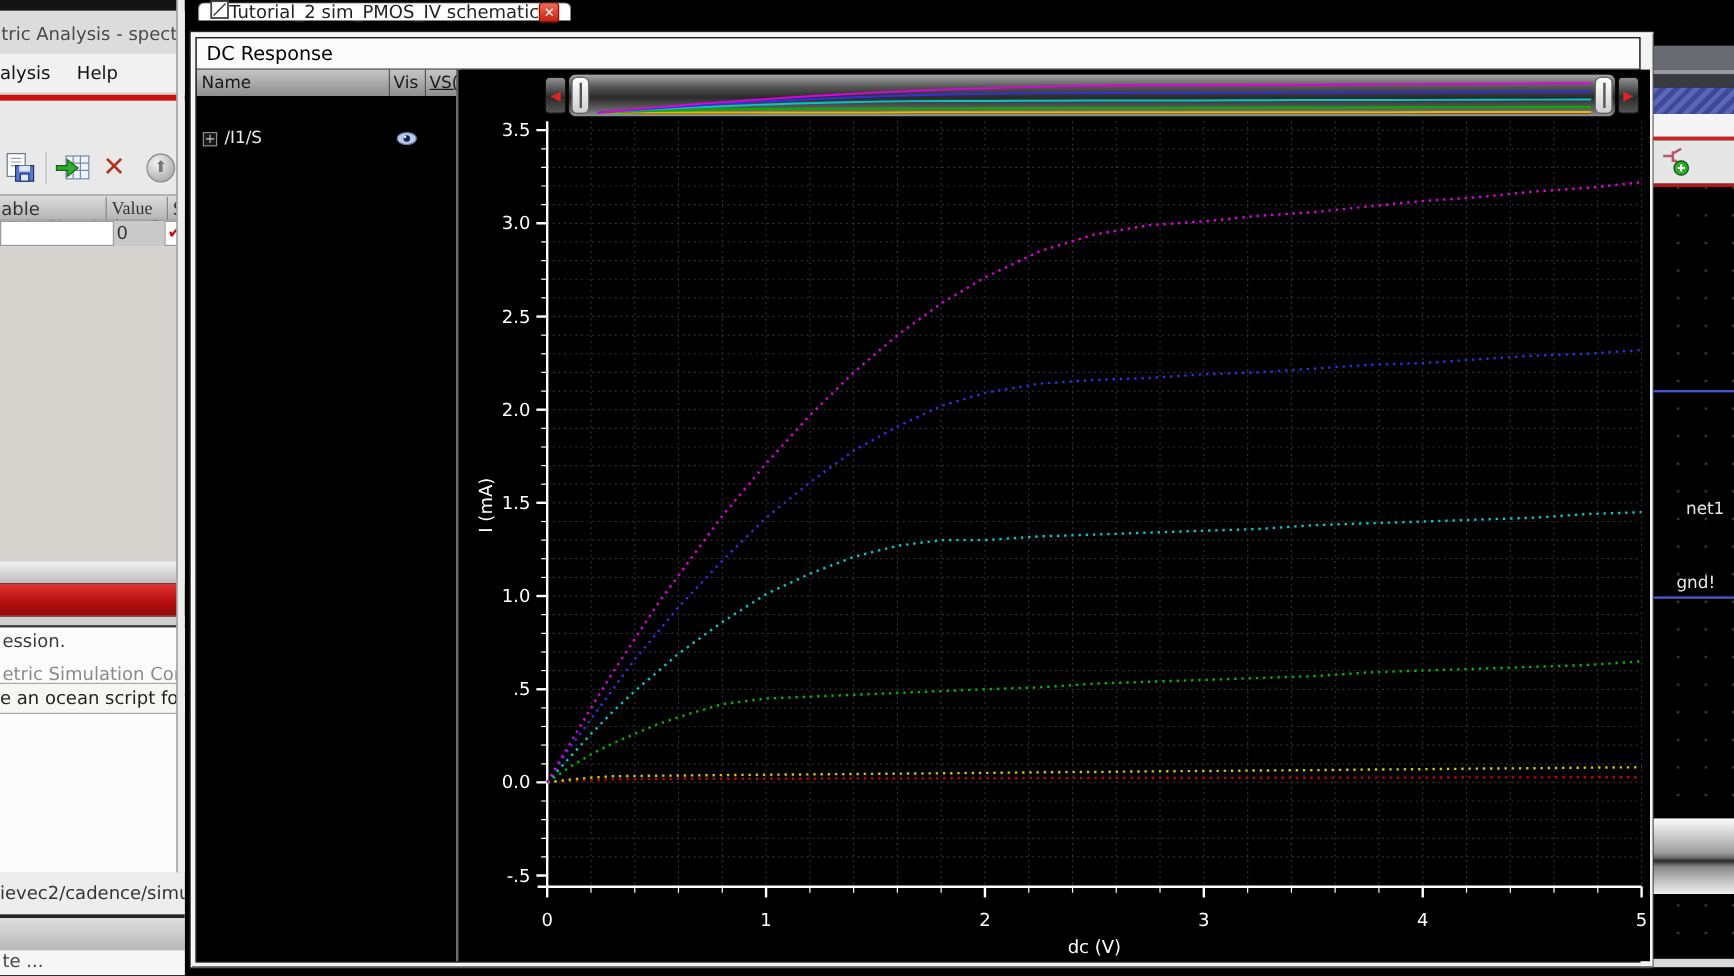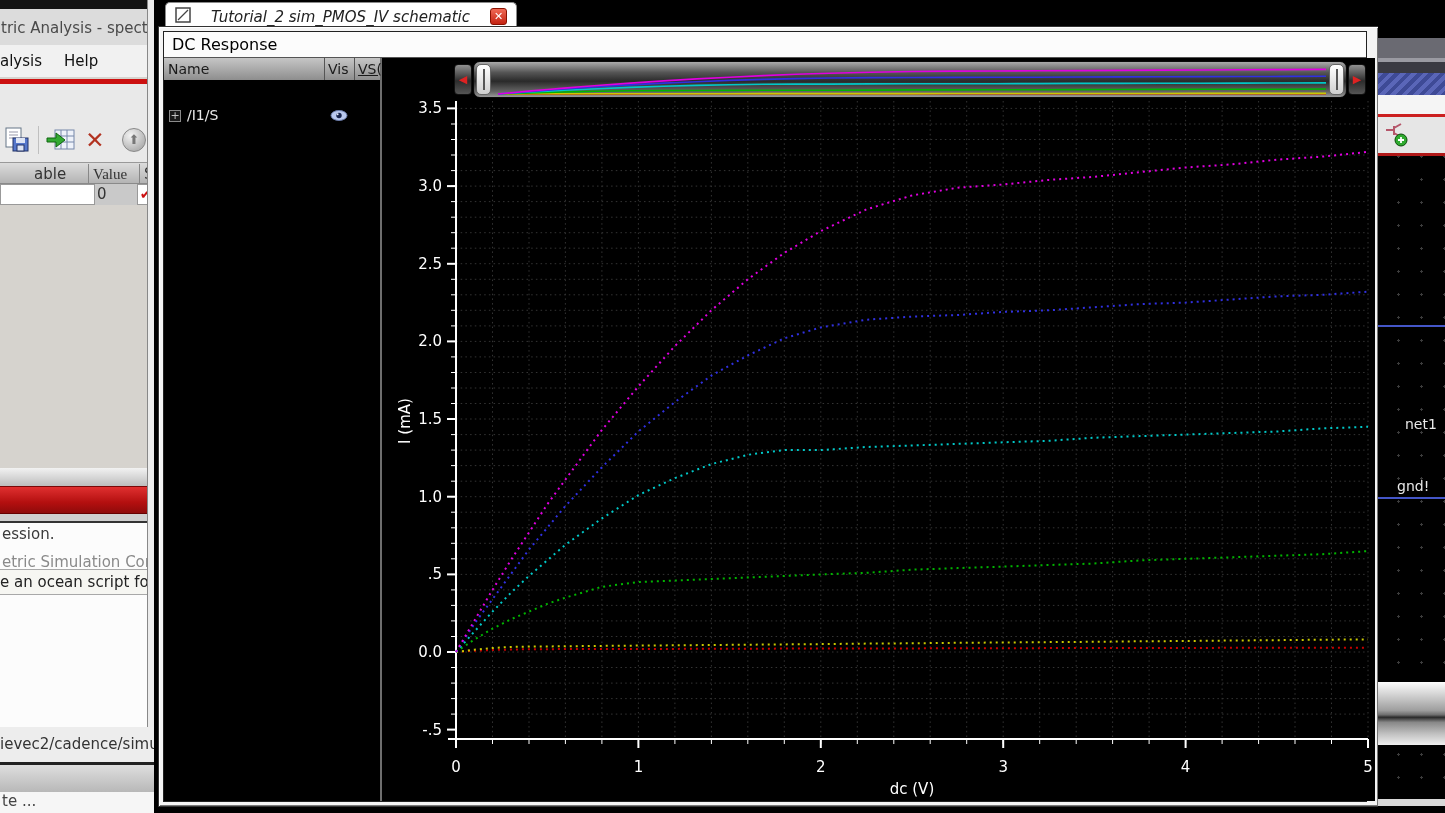--- a/index.html
+++ b/index.html
@@ -49,23 +49,23 @@
   .lw-path{left:0;top:727px;width:154px;height:35px;background:#ededed;color:#333;font-size:15px;
            line-height:35px;white-space:nowrap;}
   .lw-darkline2{left:0;top:762px;width:154px;height:3px;background:#222;}
   .lw-grayband{left:0;top:765px;width:154px;height:27px;background:linear-gradient(180deg,#dedede,#b8b8b8);}
   .lw-bottom{left:0;top:792px;width:154px;height:21px;background:#f6f6f6;color:#444;font-size:15px;
              padding-left:2px;white-space:nowrap;}
   .lw-rightedge{left:147px;top:0;width:7px;height:727px;background:#ececec;border-left:1px solid #888;}
 
   
   .tabbar{left:159px;top:0;width:1219px;height:27px;background:#000;}
-  .tab{position:absolute;left:6px;top:2px;height:28px;background:#fff;border:1px solid #8a8a8a;
+  .tab{position:absolute;left:6px;top:2px;height:15px;background:#fff;border:1px solid #8a8a8a;
        border-bottom:none;border-radius:5px 5px 0 0;display:flex;align-items:center;
-       gap:20px;padding:0 9px;font-style:italic;}
+       gap:0;padding:0 9px;}
   .tab-label{color:#222;font-size:15px;white-space:nowrap;}
   .tab-close{width:17px;height:17px;border-radius:3px;border:1px solid #8a1000;
              background:linear-gradient(180deg,#f06a55,#c42211);color:#fff;font-size:11px;
              font-weight:bold;text-align:center;line-height:15px;}
 
   
   .viva-frame{left:159px;top:27px;width:1219px;height:779px;background:#f4f4f4;
               box-shadow:inset 1px 1px 0 #fff, inset -1px -1px 0 #777, 0 0 0 1px #333;}
   .viva-inner{position:absolute;left:4px;top:4px;width:1204px;height:771px;background:#000;
               border:1px solid #222;}
@@ -159,21 +159,21 @@
             <polygon points="1,11 10,11 10,6 19,13 10,20 10,15 1,15" fill="#33aa33" stroke="#116611"></polygon>
           </svg>
         </span>
         <span class="tbtn">
           <span class="x-glyph">✕</span>
         </span>
         <span class="circ-btn" style="margin-left:10px;">⬆</span>
       </div>
     </div>
     <div class="abs lw-thead">
-      <span class="th-cell" style="left:1px;margin-left:33px;">able</span>
+      <span class="th-cell" style="left:1px;">able</span>
       <span class="th-cell" style="left:88px;border-left:1px solid #888;padding-left:4px;font-family:Liberation Serif, serif;">Value</span>
       <span class="th-cell" style="left:139px;border-left:1px solid #888;padding-left:4px;">S</span>
     </div>
     <div class="abs lw-trow">
       <span class="abs td-name"></span>
       <span class="abs td-value">0</span>
       <span class="abs td-check">✔</span>
     </div>
     <div class="abs lw-prered"></div>
     <div class="abs lw-redbar"></div>

